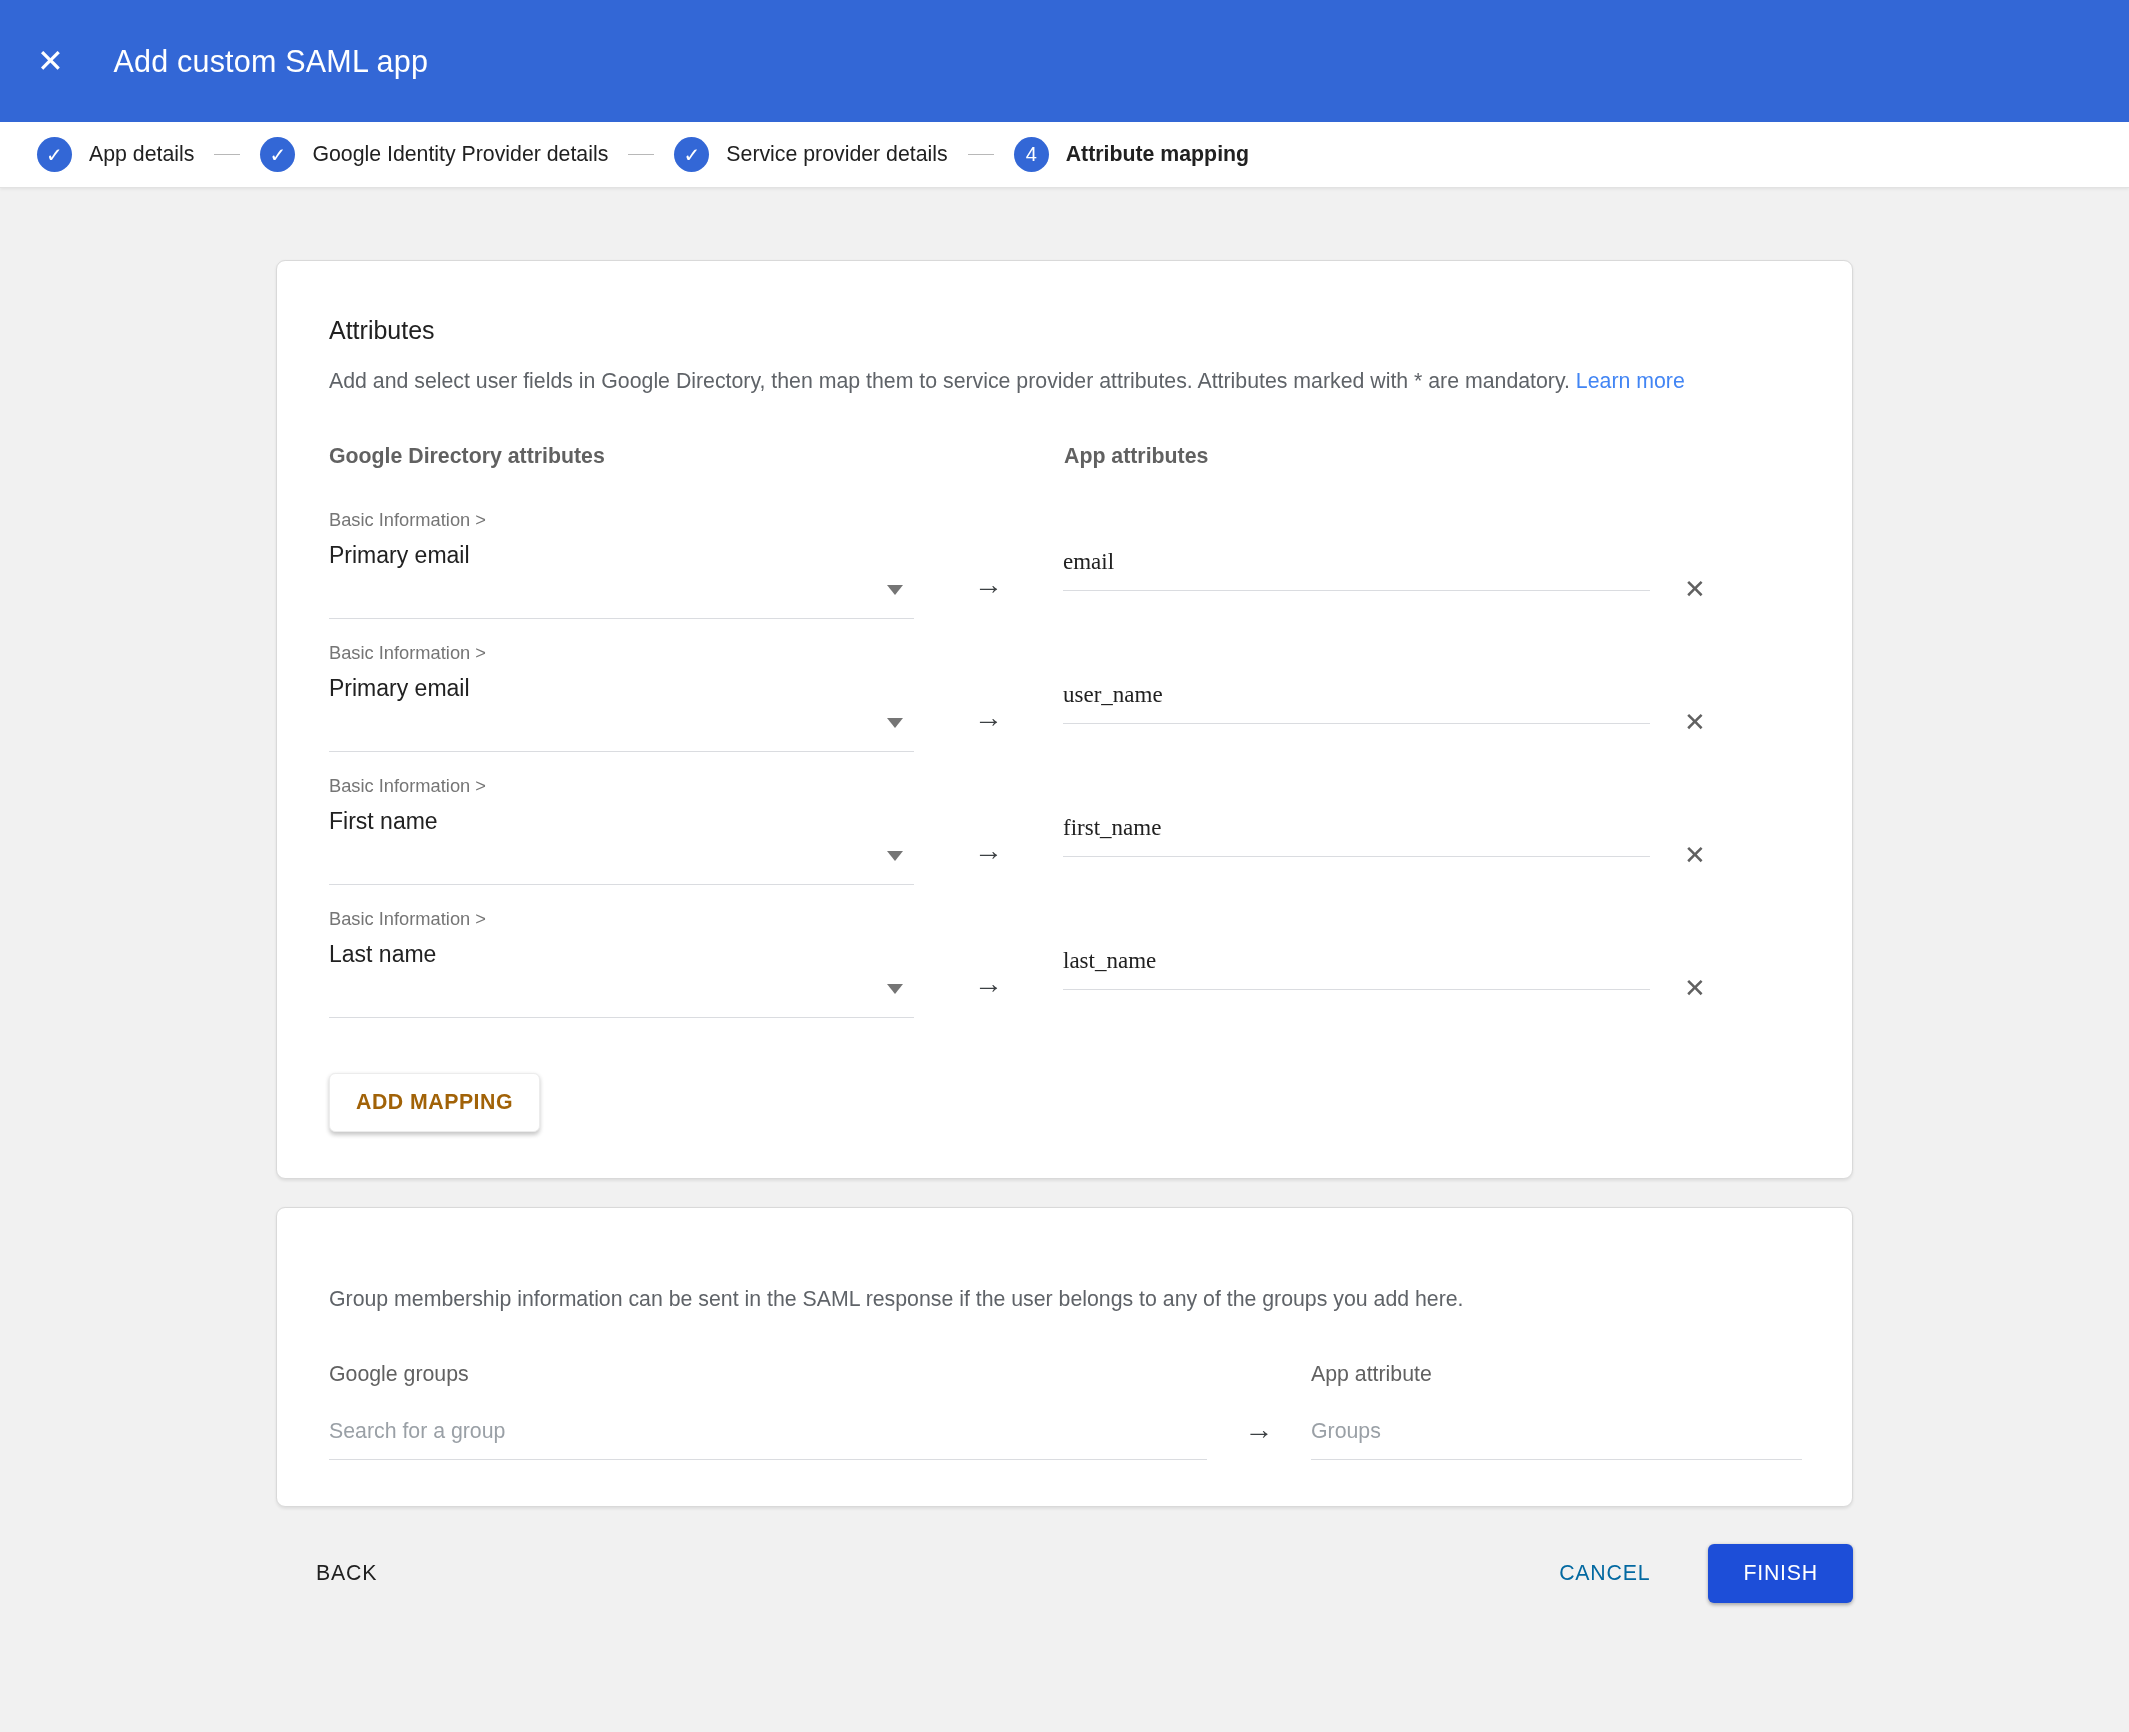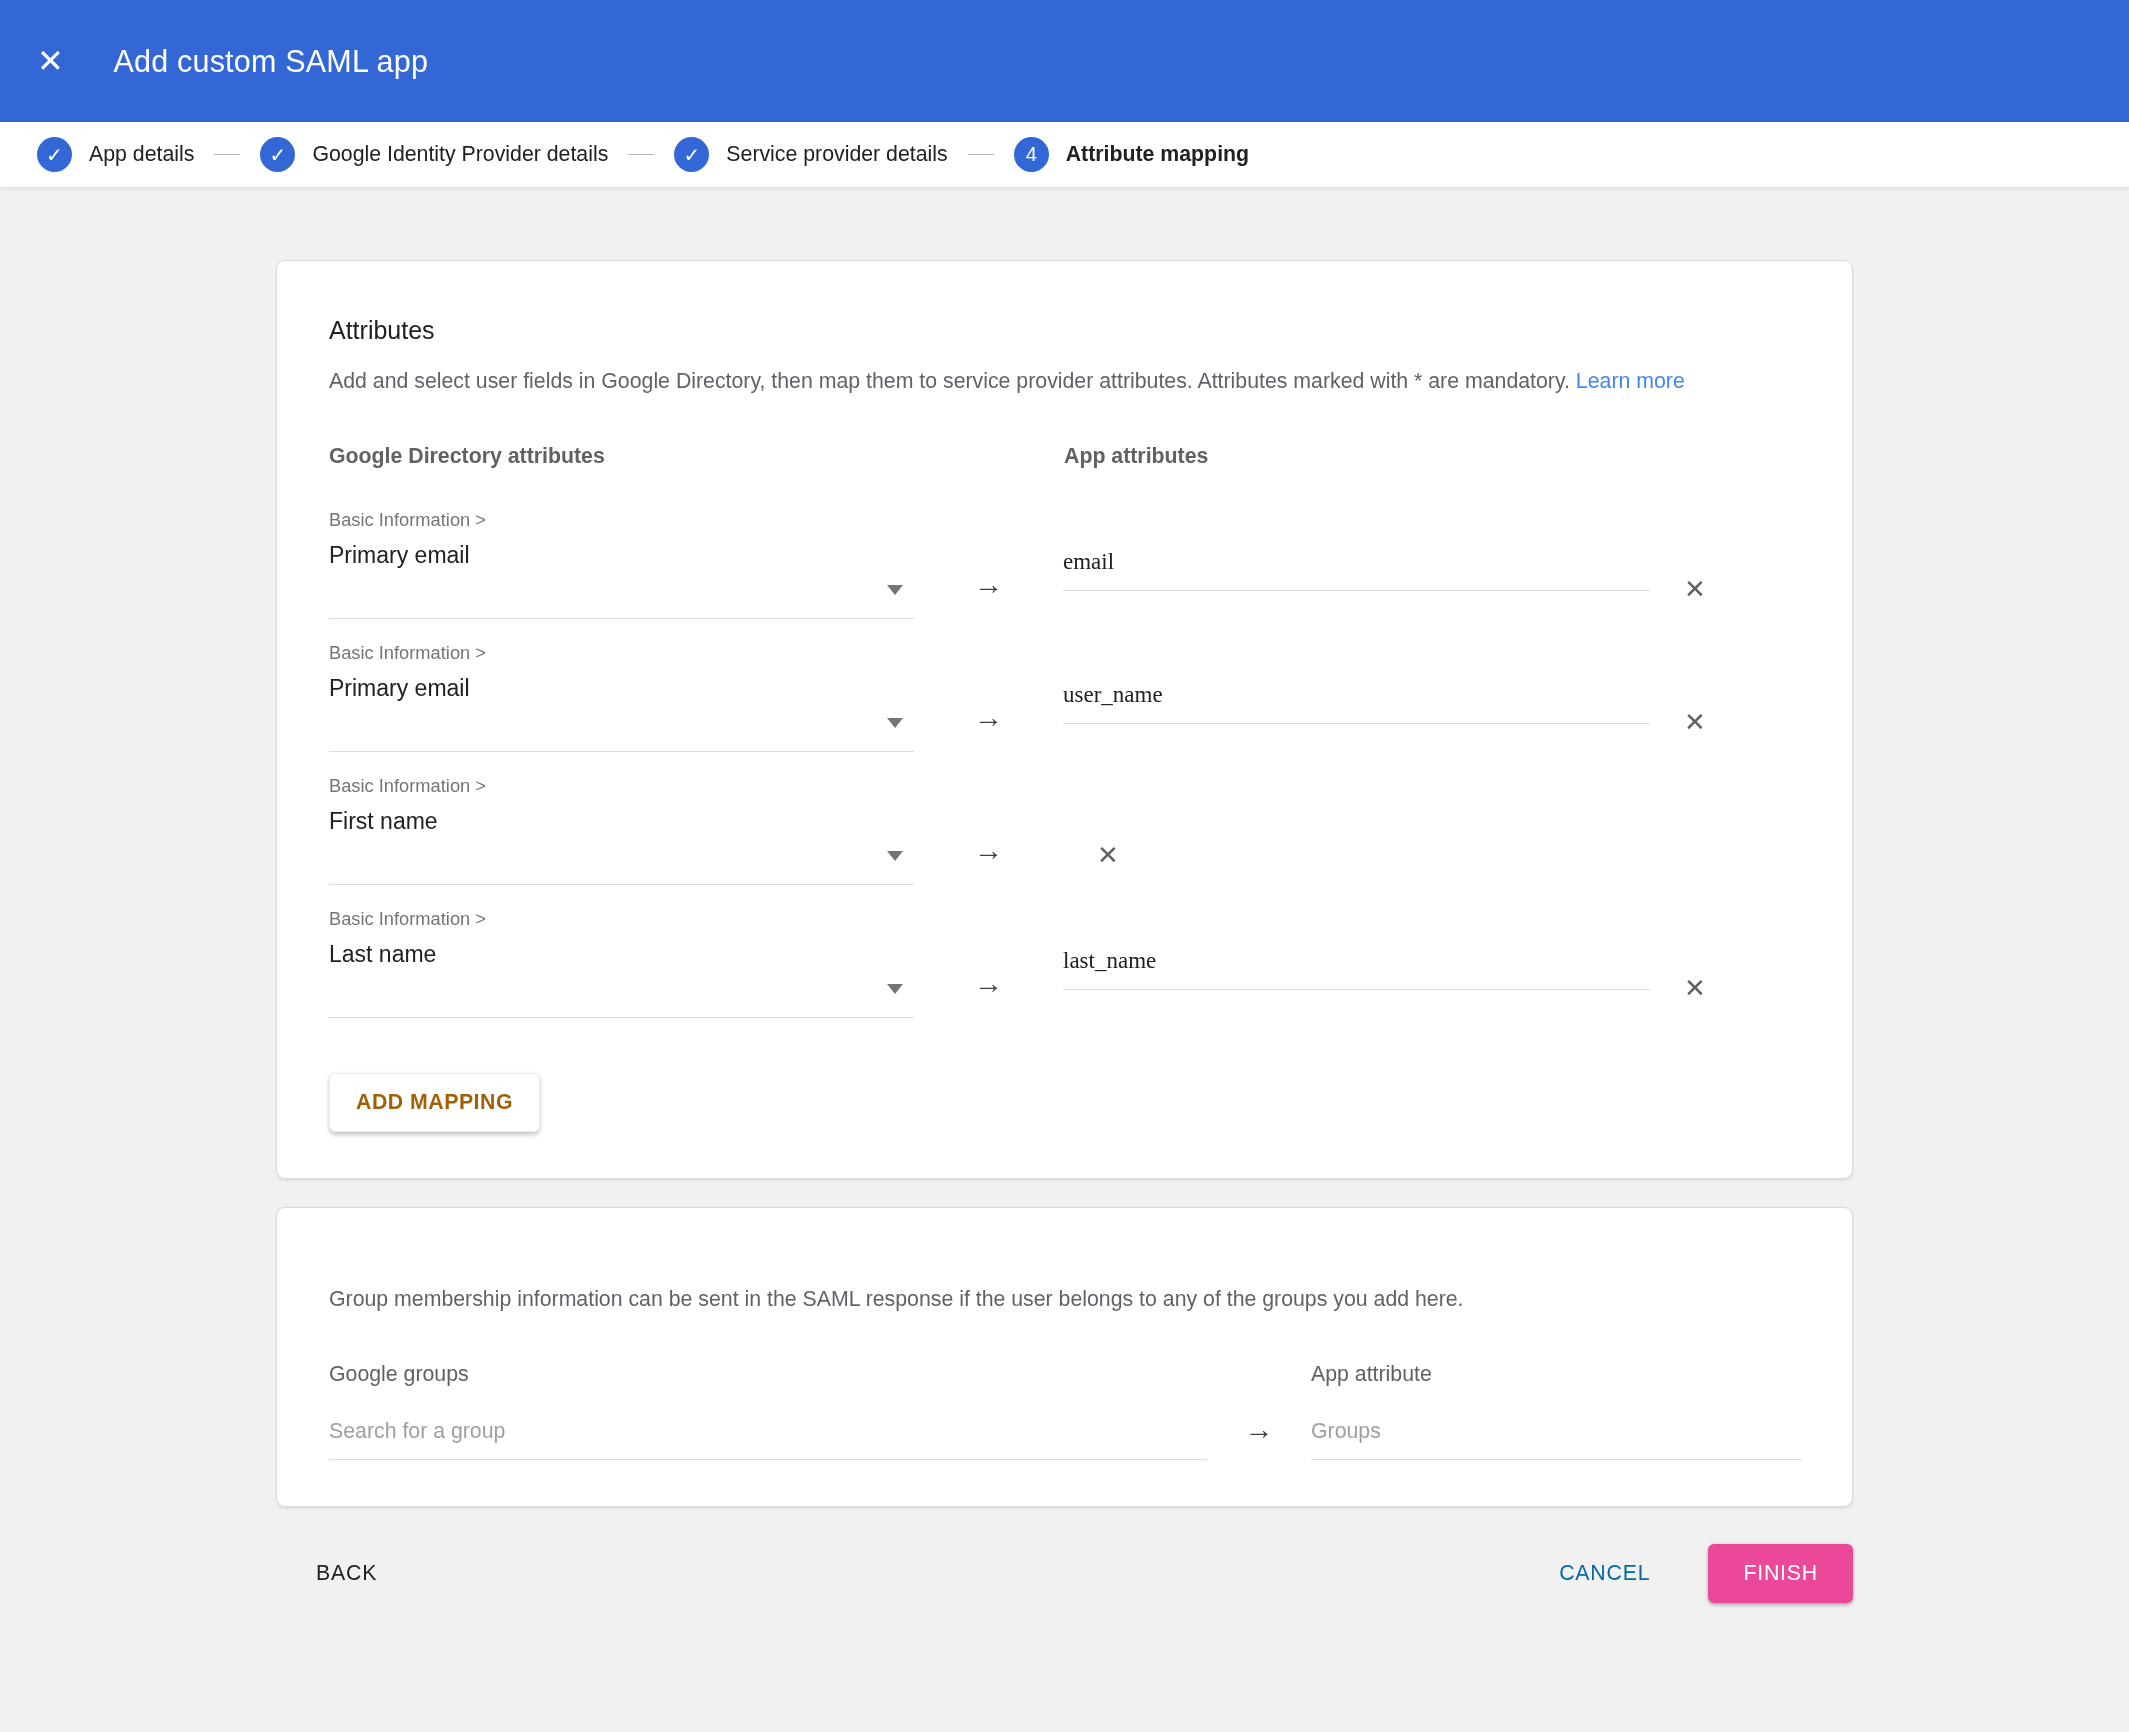--- a/index.html
+++ b/index.html
@@ -217,21 +217,21 @@
     background: none; border: none;
     font-size: 21.3px;
     letter-spacing: 0.8px;
     cursor: pointer;
     font-family: inherit;
   }
   .back-btn { margin-left: 40px; color: #212121; }
   .footer-spacer { flex: 1; }
   .cancel-btn { margin-right: 58px; color: #0369a1; }
   .primary-btn {
-    background: #ec4899;
+    background: #1d4ed8;
     color: #ffffff;
     border: none;
     border-radius: 6.1px;
     font-size: 21.3px;
     letter-spacing: 0.8px;
     padding: 17px 35px;
     box-shadow: 0 1.5px 3.8px rgba(0,0,0,0.3);
     cursor: pointer;
     font-family: inherit;
   }
@@ -308,20 +308,23 @@
         <button class="remove-btn"><span>✕</span></button>
       </div>
 
       <div class="map-row">
         <div class="dir-select">
           <div class="dir-cat">Basic Information &gt;</div>
           <div class="dir-val">First name</div>
           <span class="dd-arrow"></span>
         </div>
         <div class="map-arrow">→</div>
+        <div class="app-attr">
+          <input class="app-input" value="first_name" style="">
+        </div>
         <button class="remove-btn"><span>✕</span></button>
       </div>
 
       <div class="map-row">
         <div class="dir-select">
           <div class="dir-cat">Basic Information &gt;</div>
           <div class="dir-val">Last name</div>
           <span class="dd-arrow"></span>
         </div>
         <div class="map-arrow">→</div>

